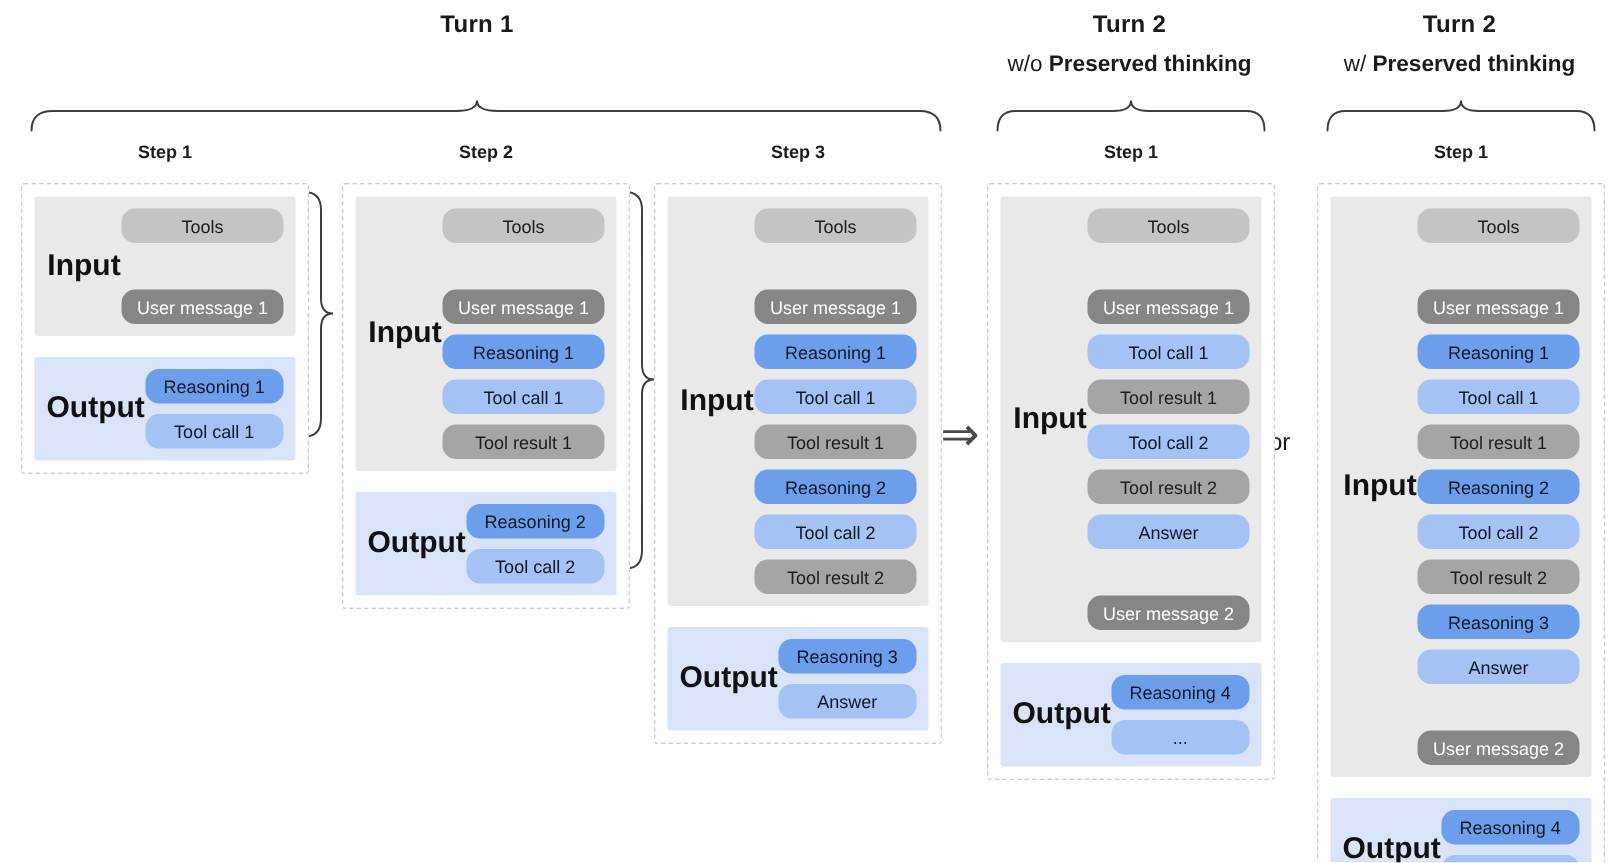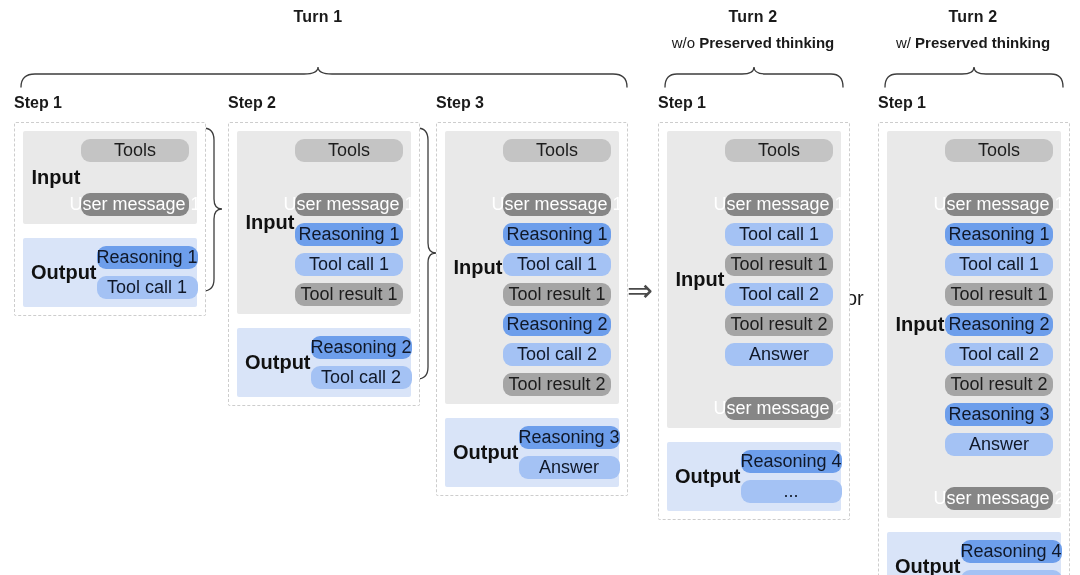--- a/index.html
+++ b/index.html
@@ -32,55 +32,55 @@
   #vbrace-1 { left: 202px; top: 127px; }
   #vbrace-2 { left: 416px; top: 127px; }
 
   
   .column { position: absolute; top: 94px; width: 192px; }
   .col-0 { left: 14px; }
   .col-1 { left: 228px; }
   .col-2 { left: 436px; }
   .col-3 { left: 658px; }
   .col-4 { left: 878px; }
-  .step-title { font-size: 16px; font-weight: 700; height: 22px; margin-bottom: 6px; }
+  .step-title { text-align: center; font-size: 12px; font-weight: 700; height: 22px; margin-bottom: 6px; }
   .dashed-box {
     border: 1.5px dashed #cdcdcd;
     border-radius: 2px;
     background: #ffffff;
     padding: 8px;
     display: flex;
     flex-direction: column;
     gap: 14px;
   }
   .panel { display: flex; align-items: center; padding: 8px; border-radius: 2px; }
   .input-panel  { background: var(--c-input,  #e9e9e9); }
   .output-panel { background: var(--c-output, #d9e4f8); }
   .panel-label { flex: 1; text-align: center; font-weight: 700; font-size: 20px; color: #111; white-space: nowrap; }
   .pill-stack { display: flex; flex-direction: column; gap: 7px; width: 108px; }
   .pill {
     height: 23px;
     border-radius: 9px;
     display: flex; align-items: center; justify-content: center;
-    font-size: 18px; white-space: nowrap;
+    font-size: 12px; white-space: nowrap;
   }
   .pill-tools        { background: var(--c-tools,      #c4c4c4); color: #1c1c1c; }
   .pill-user-message { background: var(--c-usermsg,    #868686); color: #ffffff; margin-top: 24px; }
   .pill-reasoning    { background: var(--c-reasoning,  #6d9eeb); color: #101828; }
   .pill-tool-call    { background: var(--c-toolcall,   #a4c2f4); color: #101828; }
   .pill-tool-result  { background: var(--c-toolresult, #a5a5a5); color: #1c1c1c; }
   .pill-answer       { background: var(--c-answer,     #a4c2f4); color: #101828; }
   .pill-ellipsis     { background: var(--c-answer,     #a4c2f4); color: #101828; }
 
   
   .arrow-symbol {
     position: absolute; left: 616px; top: 272px; width: 48px;
     text-align: center; font-size: 31px; color: #4a4a4a;
   }
-  .or-label { position: absolute; left: 846px; top: 287px; font-size: 20px; color: #1a1a1a; }
+  .or-label { position: absolute; left: 846px; top: 287px; font-size: 16px; color: #1a1a1a; }
 </style>
 </head>
 <body>
 
 <div id="canvas" style="--c-tools: #c4c4c4; --c-usermsg: #868686; --c-reasoning: #6d9eeb; --c-toolcall: #a4c2f4; --c-toolresult: #a5a5a5; --c-answer: #a4c2f4; --c-input: #e9e9e9; --c-output: #d9e4f8;">
 
   <div class="turn-header" id="hdr-0">
     <div class="turn-title">Turn 1</div>
   </div>
   <div class="turn-header" id="hdr-1">

